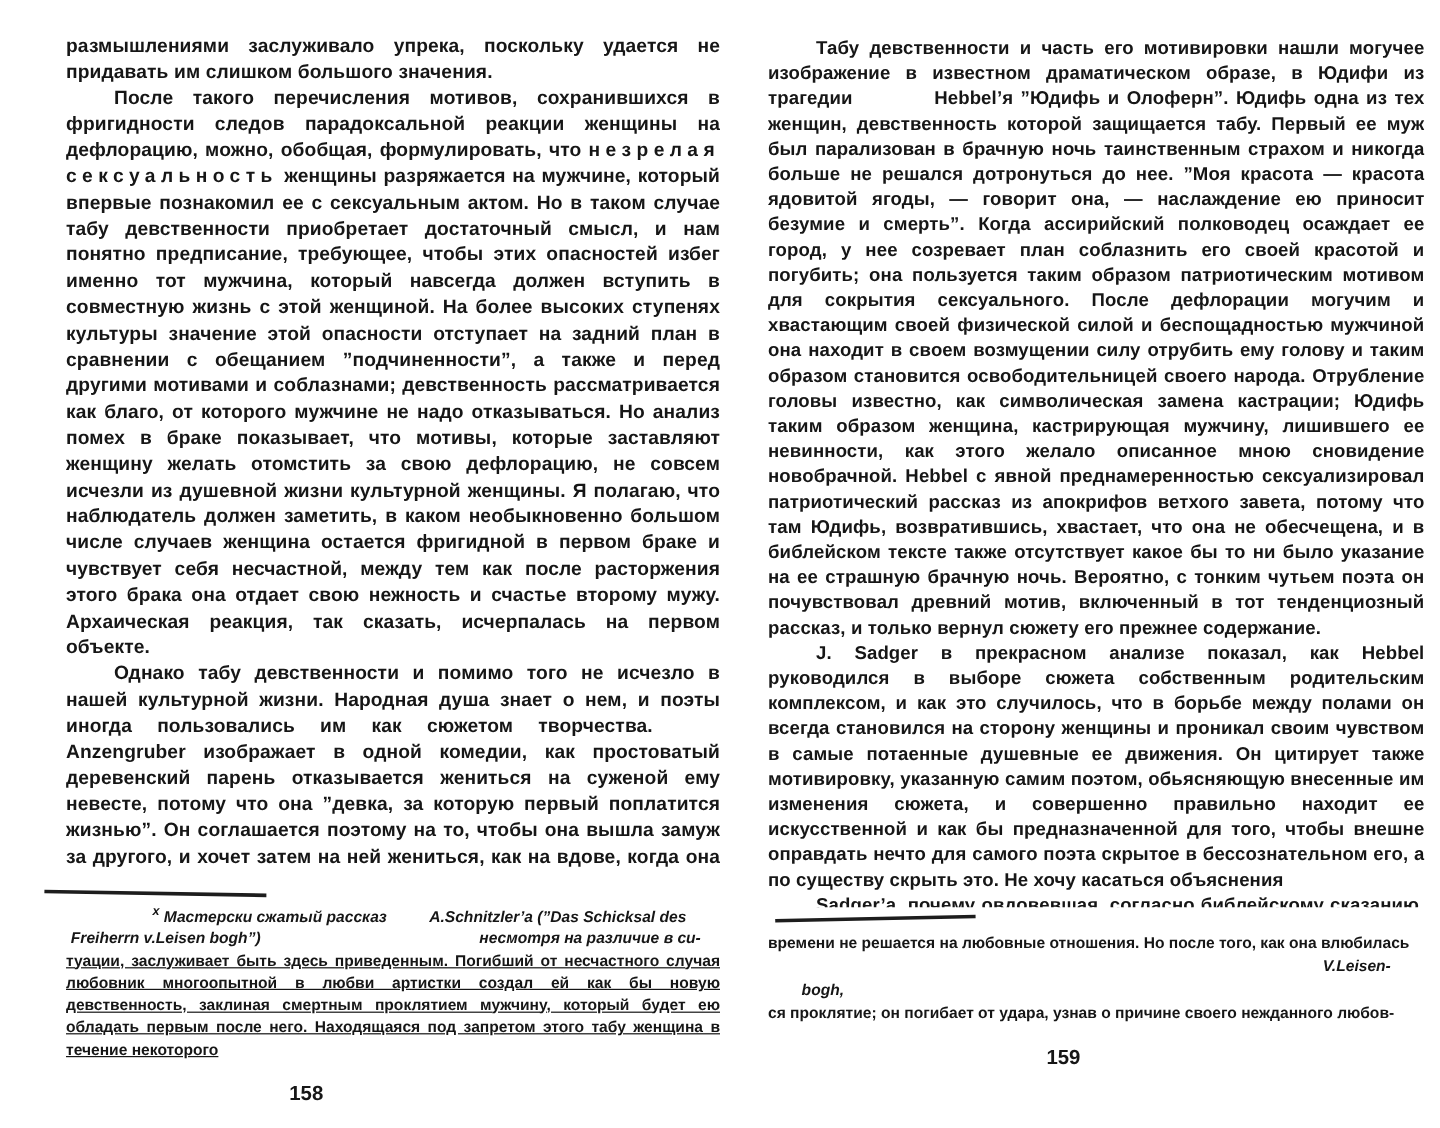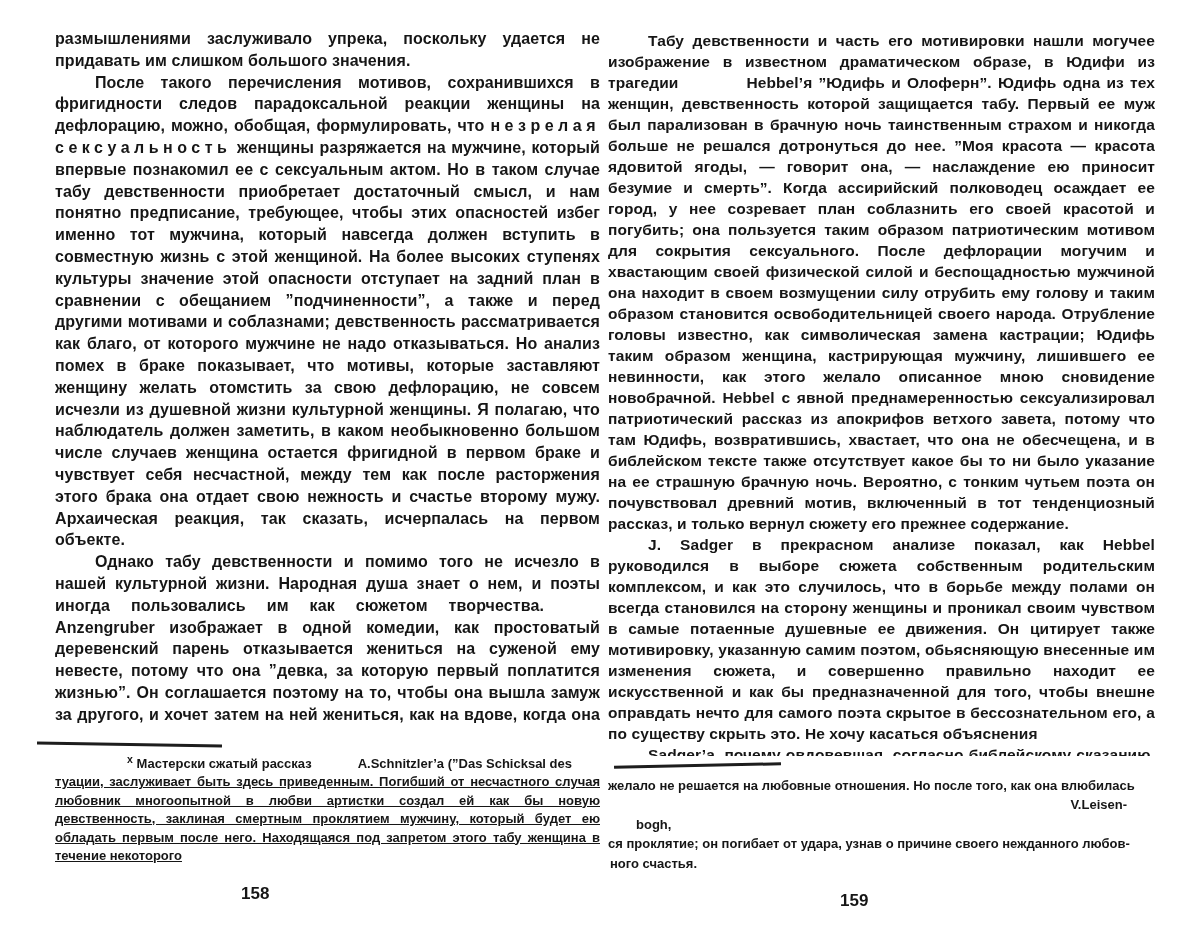--- a/index.html
+++ b/index.html
@@ -16,21 +16,21 @@
     font-family: "Liberation Sans", "DejaVu Sans", sans-serif;
     font-weight: bold;
     overflow: hidden;
   }
   .page {
     position: absolute;
     top: 0;
     height: 940px;
   }
   .page-left  { left: 55px;  width: 545px; }
-  .page-right { left: 608px; width: 547px; }
+  .page-right { left: 640px; width: 547px; }
 
   .main-text {
     text-align: justify;
     letter-spacing: 0.1px;
     overflow: hidden;
   }
   .page-left  .main-text { margin-top: 28px; font-size: 16px;   line-height: 21.8px; max-height: 700px; }
   .page-right .main-text { margin-top: 30px; font-size: 15.5px; line-height: 21px;   max-height: 726px; }
 
   .main-text p { margin: 0; text-indent: 40px; }
@@ -51,21 +51,21 @@
   .page-left  .fn-rule { margin-left: -18px; width: 185px; transform: rotate(1deg); }
   .page-right .fn-rule { margin-left: 6px;   width: 167px; transform: rotate(-1.2deg); margin-top: 8px; }
 
   .footnote {
     font-size: 13px;
     margin-top: 9px;
   }
   .page-left  .footnote { line-height: 18.5px; }
   .page-right .footnote { line-height: 19.5px; }
 
-  .fn-flex { display: flex; }
+  .fn-flex { display: flex; font-style: italic; }
   .fn-l1l { margin-left: 72px; }
   .fn-l1r { margin-left: auto; margin-right: 28px; }
   .fn-l2l { margin-left: 4px; }
   .fn-l2r { margin-left: auto; margin-right: 16px; }
   .fn-body { margin: 0; text-align: justify; text-decoration: underline; }
 
   .fnr-l3-bogh { margin-left: 28px; }
   .fnr-l3-rest { margin-left: 86px; }
   .fnr-l5 { margin-left: 2px; }
 
@@ -88,43 +88,46 @@
       <p><span>Однако табу девственности и помимо того не исчезло в нашей культурной жизни. Народная душа знает о нем, и поэты иногда пользовались им как сюжетом творчества.</span><span class="gap gap-anzen"></span><span>Anzengruber</span><span> изображает в одной комедии, как простоватый деревенский парень отказывается жениться на суженой ему невесте, потому что она ”девка, за которую первый поплатится жизнью”. Он соглашается поэтому на то, чтобы она вышла замуж за другого, и хочет затем на ней жениться, как на вдове, когда она уже не опасна. Заглавие пьесы ”Яд девственности” напоминает о том, что укротители змей заставляют ядовитую змею сперва укусить платок, чтобы потом безопасно иметь с ней дело</span></p>
     </div>
 
     <div class="fn-rule"></div>
 
     <div class="footnote">
       <div class="fn-flex">
         <span class="fn-l1l"><sup>х</sup> <span>Мастерски сжатый рассказ</span></span>
         <span class="fn-l1r">A.Schnitzler’a (”Das Schicksal des</span>
       </div>
+      <div class="fn-flex">
+        <span class="fn-l2l">Freiherrn v.Leisen bogh”)</span>
+        <span class="fn-l2r">несмотря на различие в си-</span>
+      </div>
       <p class="fn-body">туации, заслуживает быть здесь приведенным. Погибший от несчастного случая любовник многоопытной в любви артистки создал ей как бы новую девственность, заклиная смертным проклятием мужчину, который будет ею обладать первым после него. Находящаяся под запретом этого табу женщина в течение некоторого</p>
     </div>
 
     <div class="page-number">158</div>
   </div>
 
   <div class="page page-right">
     <div class="main-text">
       <p><span>Табу девственности и часть его мотивировки нашли могучее изображение в известном драматическом образе, в Юдифи из трагедии</span><span class="gap gap-hebbel"></span><span>Hebbel’я</span><span> ”Юдифь и Олоферн”. Юдифь одна из тех женщин, девственность которой защищается табу. Первый ее муж был парализован в брачную ночь таинственным страхом и никогда больше не решался дотронуться до нее. ”Моя красота — красота ядовитой ягоды, — говорит она, — наслаждение ею приносит безумие и смерть”. Когда ассирийский полководец осаждает ее город, у нее созревает план соблазнить его своей красотой и погубить; она пользуется таким образом патриотическим мотивом для сокрытия сексуального. После дефлорации могучим и хвастающим своей физической силой и беспощадностью мужчиной она находит в своем возмущении силу отрубить ему голову и таким образом становится освободительницей своего народа. Отрубление головы известно, как символическая замена кастрации; Юдифь таким образом женщина, кастрирующая мужчину, лишившего ее невинности, как этого желало описанное мною сновидение новобрачной. Hebbel с явной преднамеренностью сексуализировал патриотический рассказ из апокрифов ветхого завета, потому что там Юдифь, возвратившись, хвастает, что она не обесчещена, и в библейском тексте также отсутствует какое бы то ни было указание на ее страшную брачную ночь. Вероятно, с тонким чутьем поэта он почувствовал древний мотив, включенный в тот тенденциозный рассказ, и только вернул сюжету его прежнее содержание.</span></p>
       <p>J. Sadger в прекрасном анализе показал, как Hebbel руководился в выборе сюжета собственным родительским комплексом, и как это случилось, что в борьбе между полами он всегда становился на сторону женщины и проникал своим чувством в самые потаенные душевные ее движения. Он цитирует также мотивировку, указанную самим поэтом, обьясняющую внесенные им изменения сюжета, и совершенно правильно находит ее искусственной и как бы предназначенной для того, чтобы внешне оправдать нечто для самого поэта скрытое в бессознательном его, а по существу скрыть это. Не хочу касаться объяснения</p>
       <p>Sadger’а, почему овдовевшая, согласно библейскому сказанию, Юдифь должна была превратиться в девственную вдову. Он</p>
     </div>
 
     <div class="fn-rule"></div>
 
     <div class="footnote">
-      <div>желало не решается на любовные отношения. Но после того, как она влюбилась</div>
+      <div>времени не решается на любовные отношения. Но после того, как она влюбилась</div>
       <div class="fn-flex">
         <span class="fn-l1r">V.Leisen-</span>
       </div>
       <div class="fn-flex">
         <span class="fnr-l3-bogh">bogh,</span>
       </div>
       <div>ся проклятие; он погибает от удара, узнав о причине своего нежданного любов-</div>
-      <div class="fnr-l5">ного счастья.</div>
     </div>
 
     <div class="page-number">159</div>
   </div>
 
 </div>
 
 </body></html>

